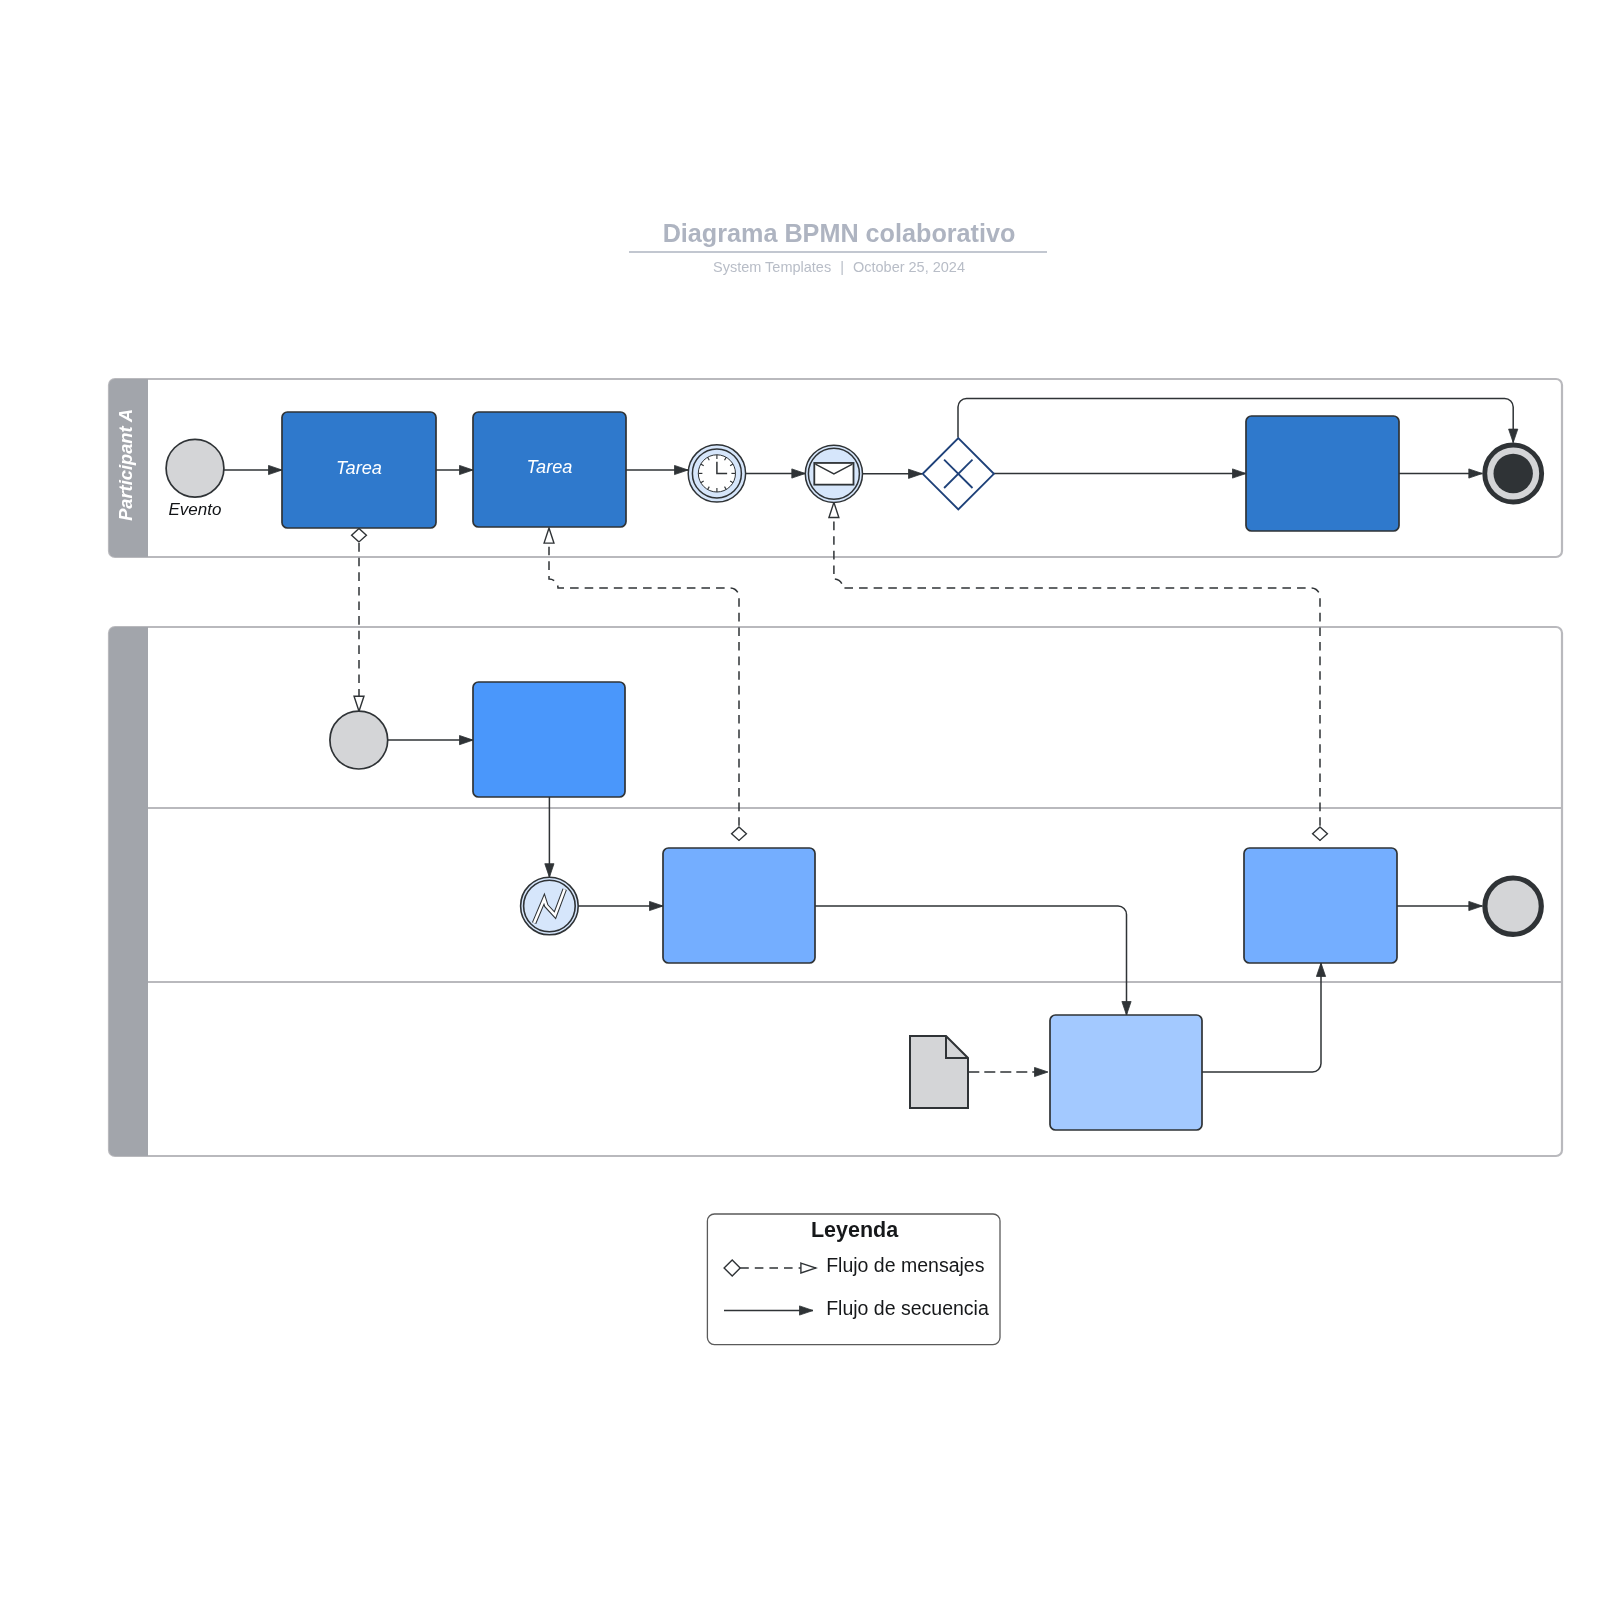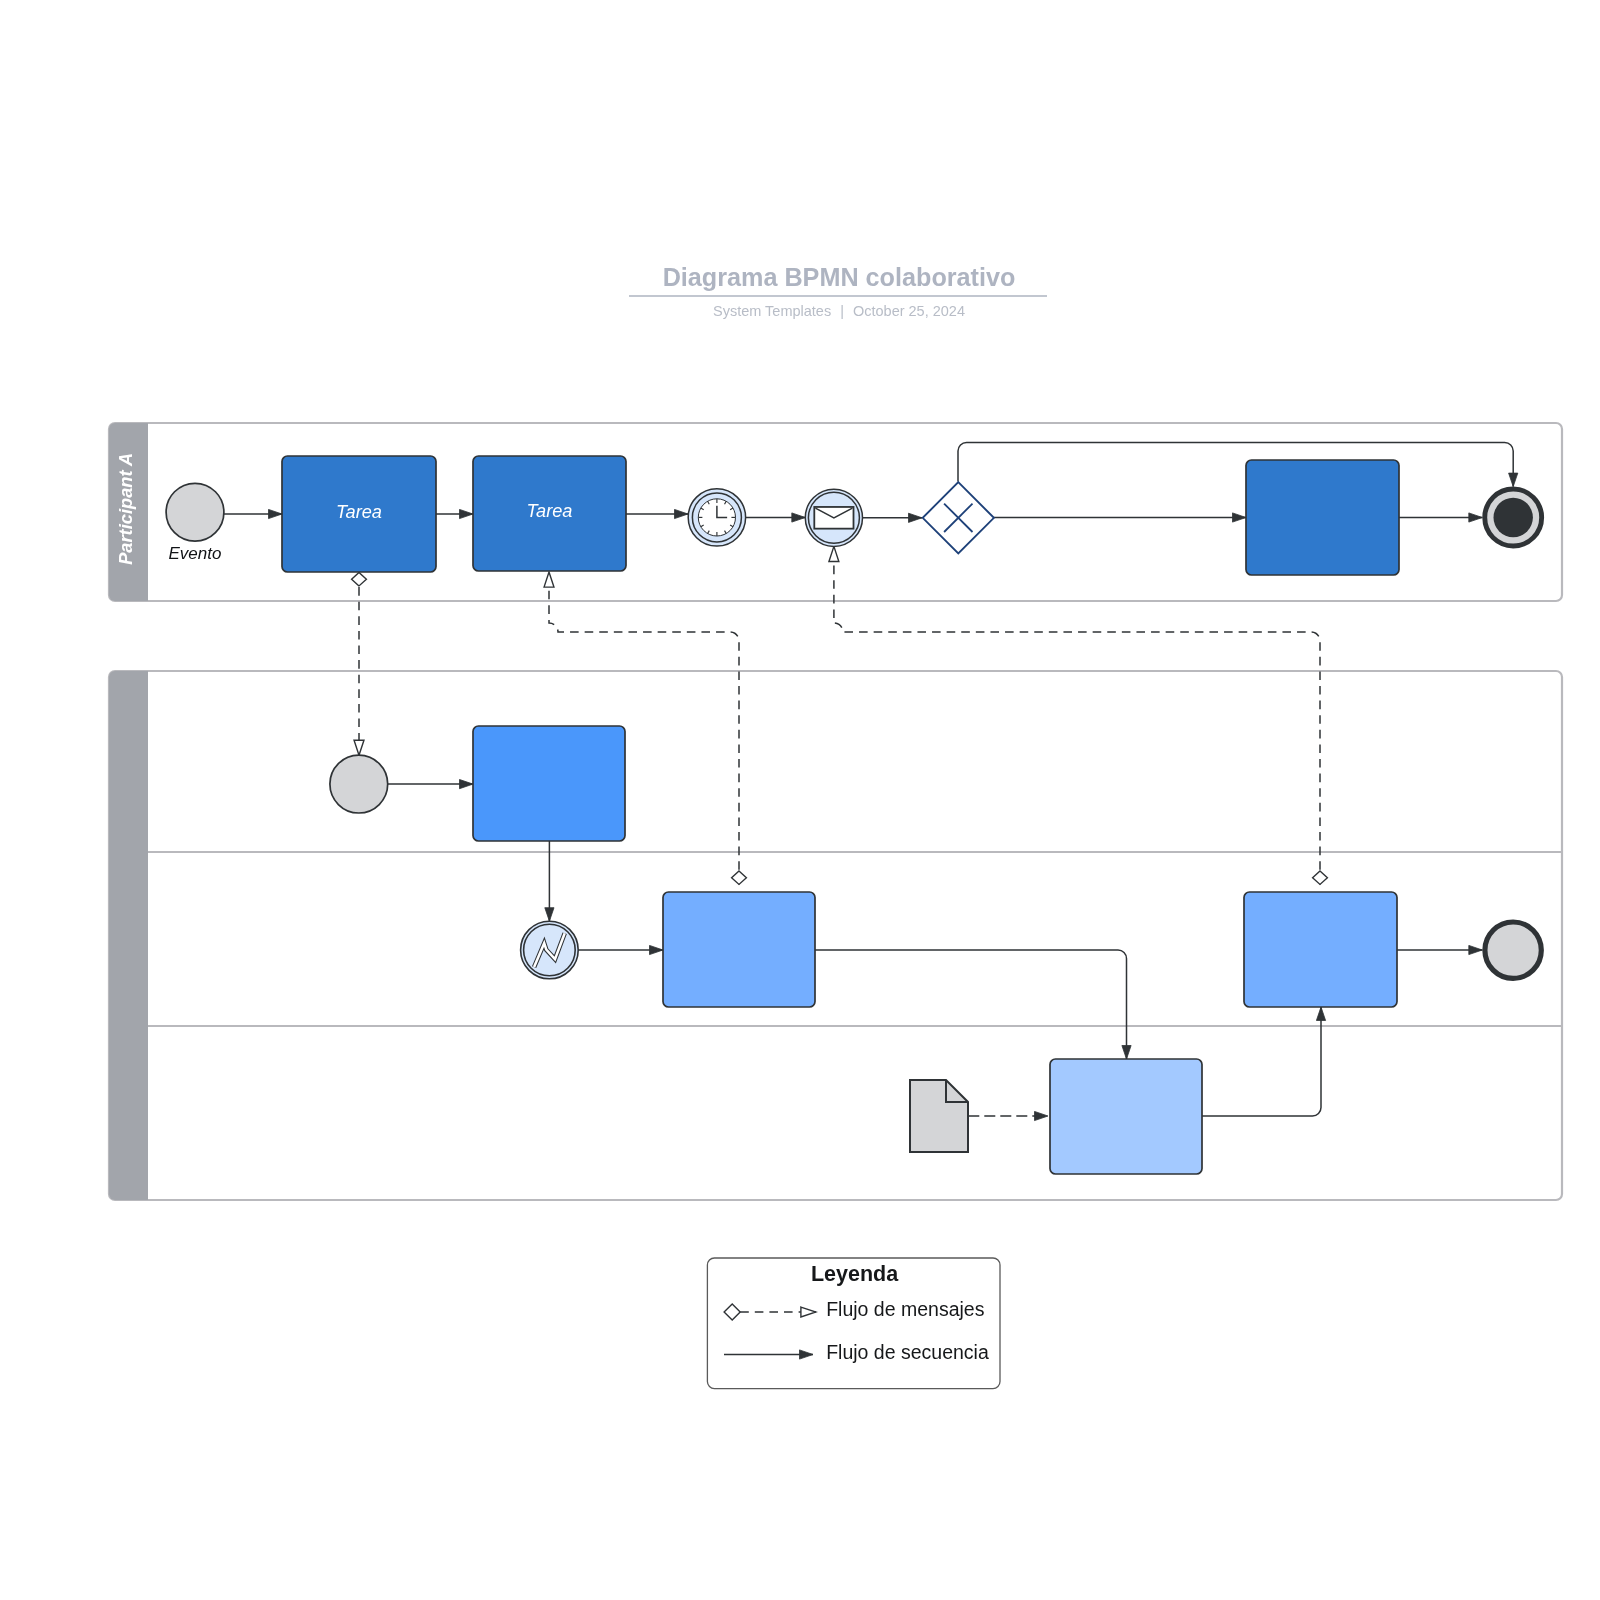--- a/index.html
+++ b/index.html
@@ -1,17 +1,17 @@
 <!DOCTYPE html>
 <html><head>
 <meta charset="utf-8">
 <style>
   html,body{margin:0;padding:0;background:#ffffff;}
   body{width:1600px;height:1600px;font-family:"Liberation Sans",sans-serif;overflow:hidden;}
-  #root{position:relative;width:1600px;height:1240px;background:#fff;margin-top:44px;}
+  #root{position:relative;width:1600px;height:1240px;background:#fff;}
   svg#diagram{position:absolute;left:0;top:0;display:block;}
   svg text{font-family:"Liberation Sans",sans-serif;}
   .title-text{font-size:25.2px;font-weight:bold;fill:#aeb4c1;}
   .subtitle-text{font-size:14.5px;fill:#b8bdc7;}
   .pool-label{font-size:18.3px;font-weight:bold;font-style:italic;fill:#ffffff;}
   .task-label{font-size:18.2px;font-style:italic;fill:#ffffff;}
   .event-label{font-size:17px;font-style:italic;fill:#111316;}
   .legend-title{font-size:21.5px;font-weight:bold;fill:#16181a;}
   .legend-label{font-size:19.5px;fill:#16181a;}
   .shp{stroke:#2f3336;stroke-width:1.7;}

